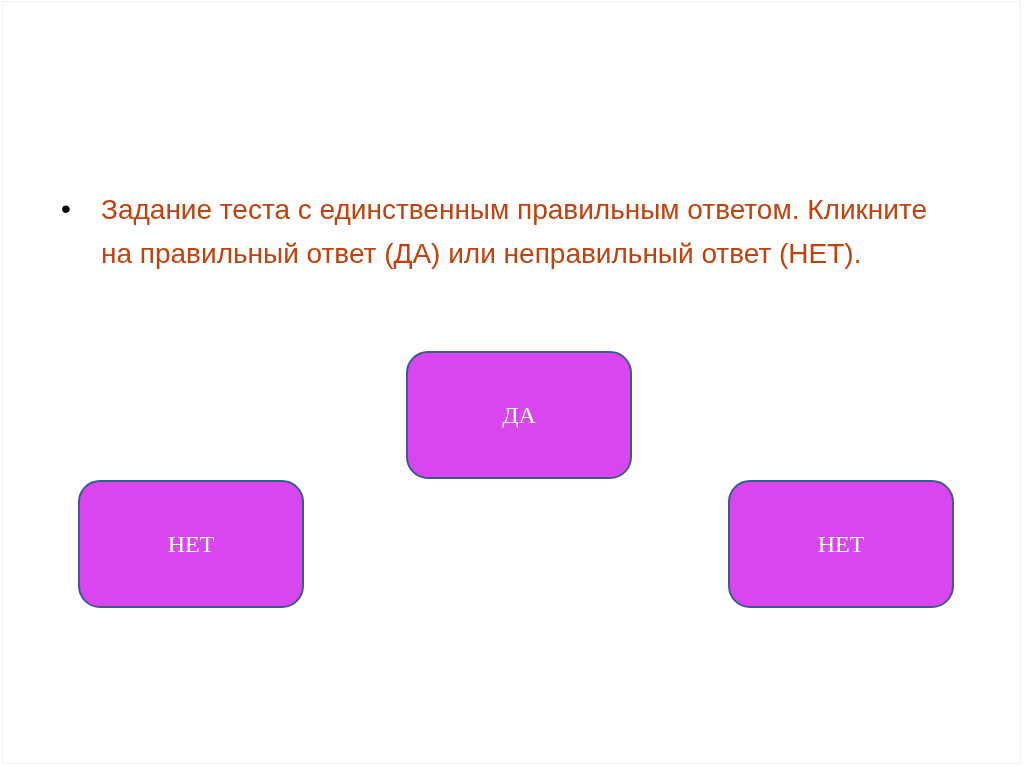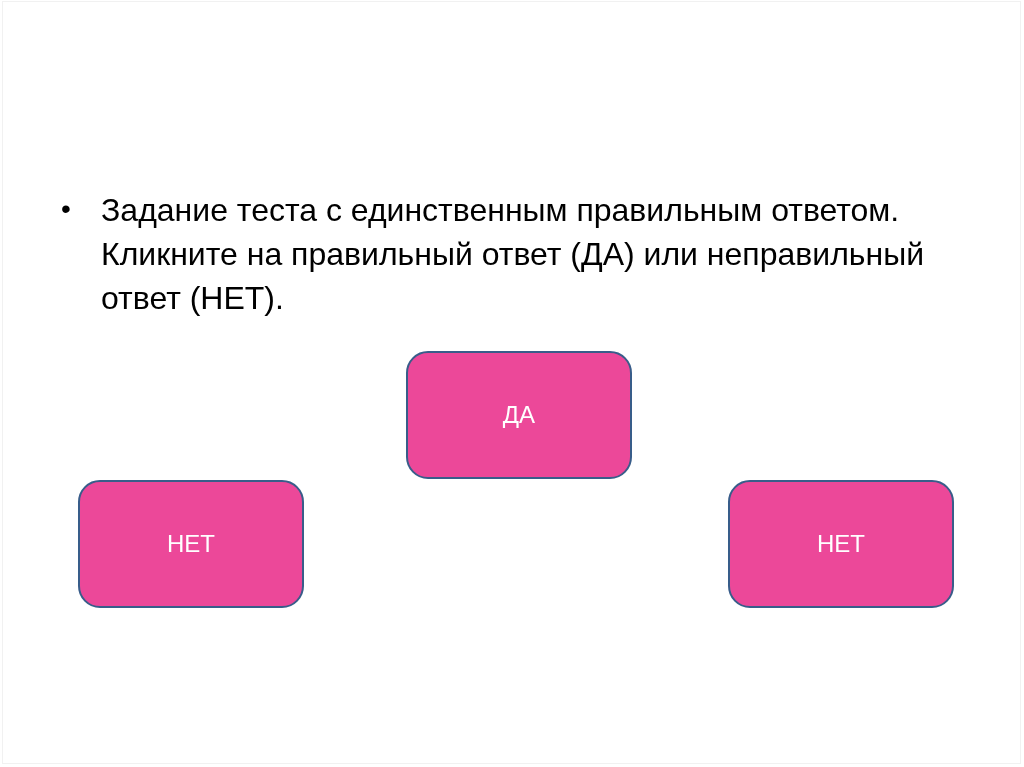--- a/index.html
+++ b/index.html
@@ -5,25 +5,25 @@
     html, body { margin: 0; padding: 0; background: #ffffff; }
     body { width: 1024px; height: 767px; position: relative; overflow: hidden;
            font-family: "Liberation Sans", sans-serif; }
     .slide { position: absolute; left: 2px; top: 1px; width: 1019px; height: 763px;
              background: #ffffff; border: 1px solid #f1f1f1; box-sizing: border-box; }
     .title { position: absolute; left: 0; right: 0; top: 62px; text-align: center;
              font-size: 48px; color: #000000; line-height: 1.2; }
     .bullet-area { position: absolute; left: 58px; top: 186px; width: 900px; }
     .bullet-row { display: flex; align-items: flex-start; }
     .bullet-dot { width: 40px; font-size: 28px; line-height: 42px; color: #000; }
-    .bullet-text { font-size: 32px; line-height: 44px; color: #000000; width: 860px; }
-    .btn { position: absolute; width: 226px; height: 128px; background: #ec4899;
+    .bullet-text { font-size: 28px; line-height: 44px; color: #c2410c; width: 860px; }
+    .btn { position: absolute; width: 226px; height: 128px; background: #d946ef;
            border: 2px solid #385d8a; border-radius: 22px; box-sizing: border-box;
            display: flex; align-items: center; justify-content: center;
-           color: #ffffff; font-size: 24px; cursor: pointer; }
+           color: #ffffff; font-size: 24px; cursor: pointer; font-family: Liberation Serif, serif; }
     #btn-yes { left: 406px; top: 351px; }
     #btn-no-left { left: 78px; top: 480px; }
     #btn-no-right { left: 728px; top: 480px; }
   </style>
 </head>
 <body>
 
 <div class="slide">
 
   <div class="bullet-area">

